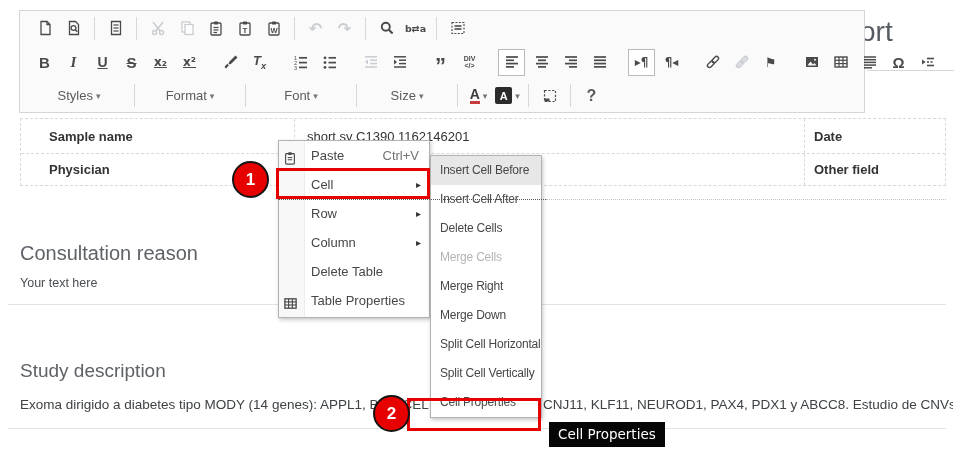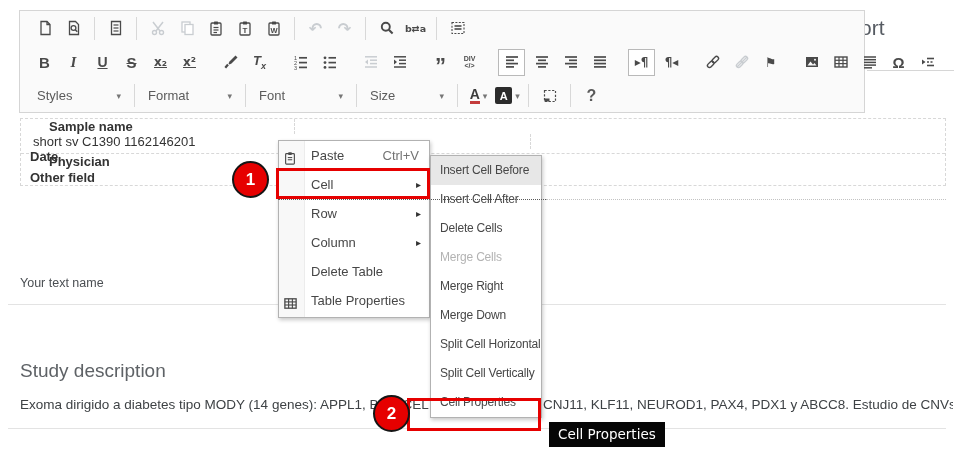--- a/index.html
+++ b/index.html
@@ -1,20 +1,20 @@
 <!DOCTYPE html>
 <html><head>
 <meta charset="utf-8">
 <style>
   html,body{margin:0;padding:0;background:#fff;}
   .app{position:relative;width:954px;height:458px;background:#fff;overflow:hidden;
        font-family:"Liberation Sans",sans-serif;}
 
   
-  .page-heading{position:absolute;left:860px;top:16px;font-size:21px;color:#565b62;z-index:4;text-align:right;}
+  .page-heading{position:absolute;left:860px;top:16px;font-size:28px;color:#565b62;z-index:4;text-align:right;}
   .heading-rule{position:absolute;left:867px;top:70px;width:87px;border-top:1px solid #d6d6d6;z-index:4;}
 
   
   .toolbar{position:absolute;left:19px;top:10px;width:846px;height:103px;background:#fafafa;
            border:1px solid #d5d5d5;z-index:5;box-sizing:border-box;}
   .tb-row{display:flex;align-items:center;height:34px;padding-left:10px;}
   .tb-row3{height:33px;}
   .tb-btn{display:inline-flex;align-items:center;justify-content:center;min-width:25px;height:25px;
           margin:0 2px;color:#4a4a4a;font-size:14px;cursor:default;}
   .dis{color:#c9cdd1 !important;}
@@ -26,32 +26,32 @@
   .glyph-s{font-weight:bold;text-decoration:line-through;font-size:15px;}
   .glyph-sub{font-weight:bold;font-size:12px;font-family:"DejaVu Sans",sans-serif;text-decoration:underline;}
   .glyph-undo{font-size:16px;font-weight:bold;font-family:"DejaVu Sans",sans-serif;}
   .glyph-small{font-size:9.5px;font-weight:bold;font-family:"DejaVu Sans",sans-serif;}
   .glyph-quote{font-size:22px;font-weight:bold;line-height:10px;padding-top:8px;}
   .glyph-div{font-size:7px;font-weight:bold;line-height:7px;text-align:center;}
   .glyph-pil{font-size:12px;font-weight:bold;font-family:"DejaVu Sans",sans-serif;}
   .glyph-om{font-size:15px;font-weight:bold;}
   .glyph-tx{font-size:13px;font-weight:bold;font-style:italic;}
   .glyph-tx sub{font-size:9px;}
-  .tb-dd{display:inline-flex;align-items:center;justify-content:space-between;width:84px;height:24px;
+  .tb-dd{display:inline-flex;align-items:center;justify-content:center;width:84px;height:24px;
          padding:0 7px;color:#5b5b5b;font-size:13px;}
   .caret{font-size:9px;color:#767676;margin-left:3px;}
   .colorA{font-weight:bold;font-size:14px;color:#3c3c3c;border-bottom:3px solid #c43c3c;line-height:14px;}
   .bgA{display:inline-flex;align-items:center;justify-content:center;width:17px;height:17px;
        background:#2b2b2b;color:#fff;border-radius:2px;font-size:11px;font-weight:bold;}
   svg.ic{display:block;}
 
   
   .doc-table{position:absolute;left:20px;top:118px;width:926px;height:68px;z-index:1;
              border:1px dashed #d8d8d8;box-sizing:border-box;font-size:13px;color:#333;}
-  .t-row{display:flex;box-sizing:border-box;flex-direction:column;}
+  .t-row{display:flex;box-sizing:border-box;}
   .t-row1{height:35px;border-bottom:1px dashed #d8d8d8;}
   .t-row2{height:31px;}
   .t-cell{display:flex;align-items:center;box-sizing:border-box;}
   .t-c1{width:274px;padding-left:28px;border-right:1px dashed #d8d8d8;font-weight:bold;}
   .t-c2{width:510px;padding-left:12px;border-right:1px dashed #d8d8d8;}
   .t-c3{flex:1;padding-left:9px;font-weight:bold;}
 
   .hr-line{position:absolute;left:8px;width:938px;border-top:1px solid #e3e3e3;z-index:1;}
   .hr1{top:304px;} .hr2{top:428px;}
 
@@ -419,21 +419,22 @@
       <div class="t-cell t-c3">Date</div>
     </div>
     <div class="t-row t-row2">
       <div class="t-cell t-c1">Physician</div>
       <div class="t-cell t-c2"></div>
       <div class="t-cell t-c3">Other field</div>
     </div>
   </div>
 
   <div class="hr-line hr1"></div>
-  <div class="sec-body body1">Your text name</div>
+  <div class="sec-title title1">Consultation reason</div>
+  <div class="sec-body body1">Your text here</div>
 
   <div class="sec-title title2">Study description</div>
   <div class="study-line study-l">Exoma dirigido a diabetes tipo MODY (14 genes): APPL1, BLK, CEL</div>
   <div class="study-line study-r">CNJ11, KLF11, NEUROD1, PAX4, PDX1 y ABCC8. Estudio de CNVs (copy</div>
   <div class="hr-line hr2"></div>
 
   <div class="dot-light"></div>
   <div class="dot-dark"></div>
 
   <div class="menu ctx">

